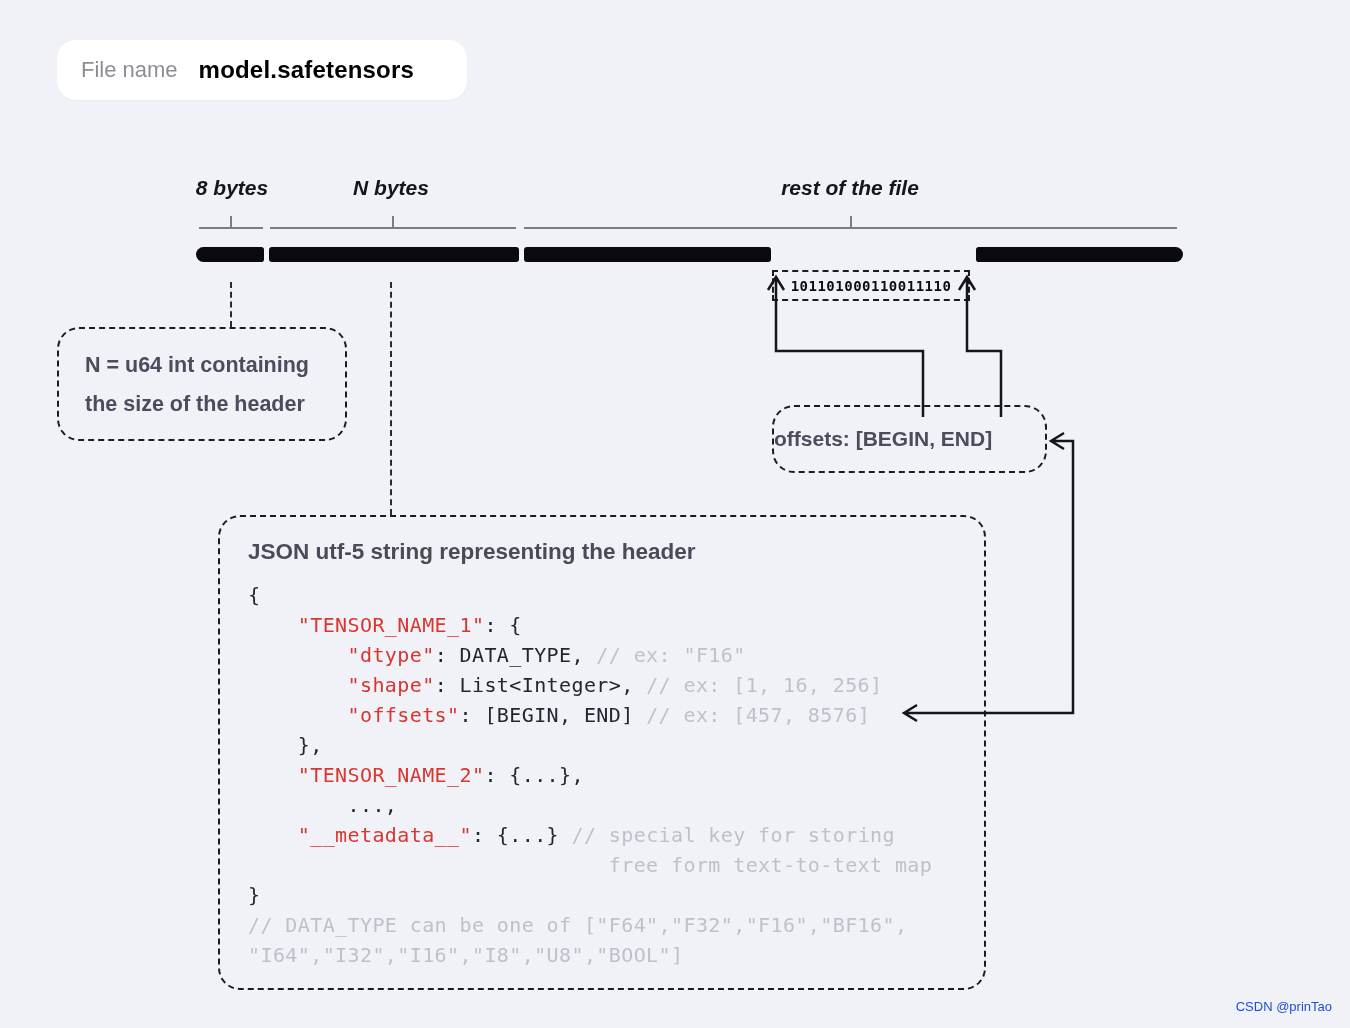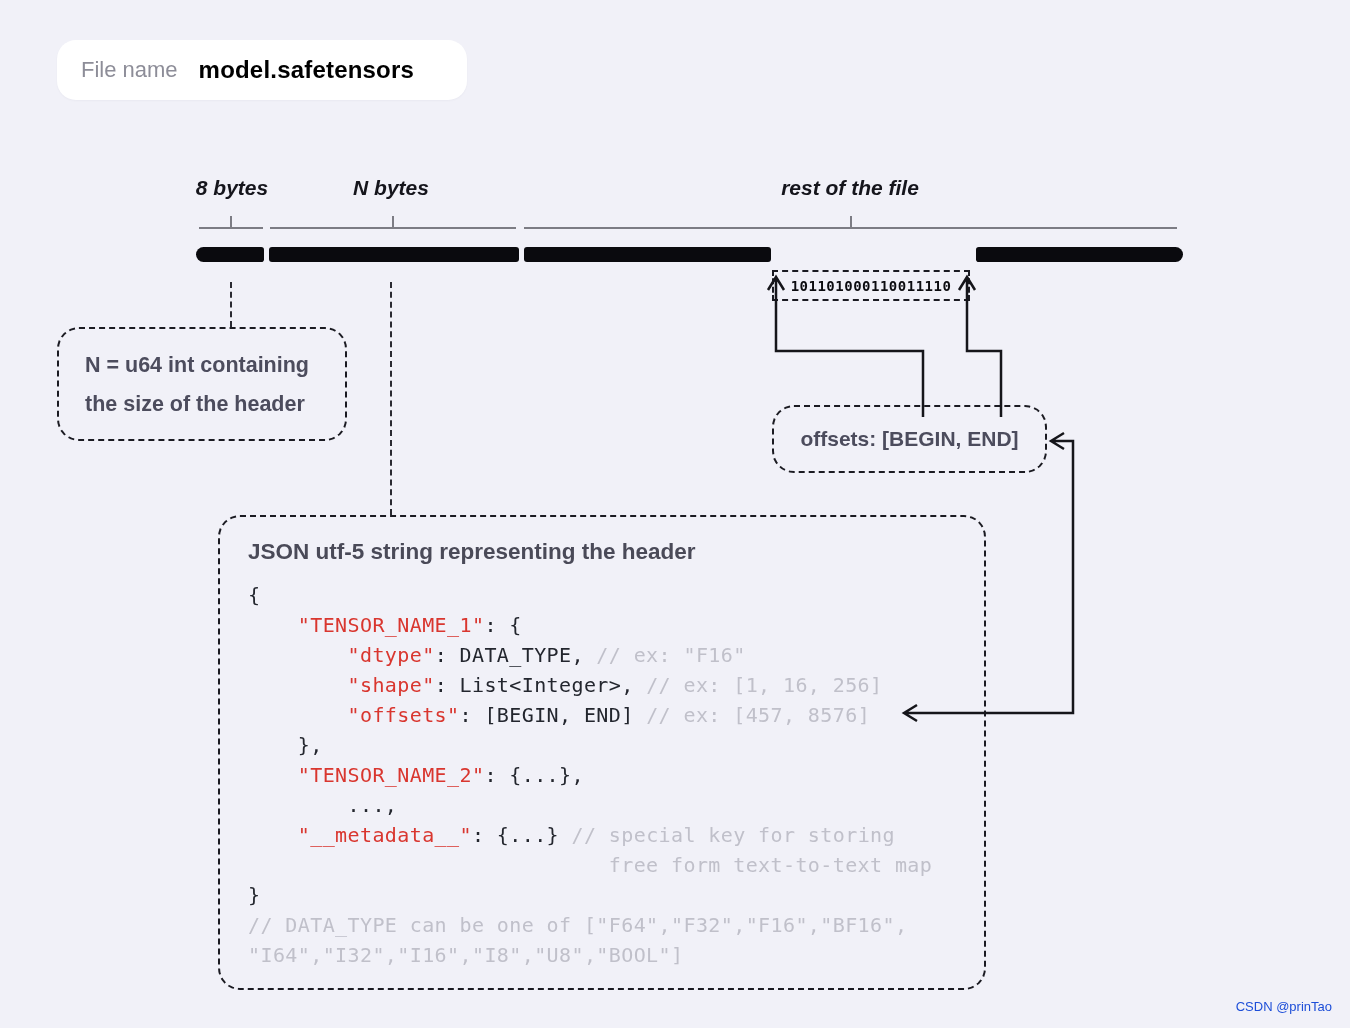--- a/index.html
+++ b/index.html
@@ -53,21 +53,21 @@
   .note-box {
     position:absolute; border:2px dashed #1b1b22; border-radius:22px;
     color:#4c4c5d; font-weight:bold;
   }
   .n-note {
     left:57px; top:327px; width:290px; height:114px;
     padding:17px 0 0 26px; font-size:21.5px; line-height:39px;
   }
   .offsets-note {
     left:772px; top:405px; width:275px; height:68px;
-    display:flex; align-items:center; justify-content:center; font-size:21px;
+    display:flex; align-items:center; font-size:21px;
   }
 
   
   .json-box {
     position:absolute; left:218px; top:515px; width:768px; height:475px;
     border:2px dashed #1b1b22; border-radius:22px;
     padding:22px 0 0 28px;
   }
   .json-title { font-size:22.5px; font-weight:bold; color:#4a4a58; margin-bottom:15px; }
   .code {

